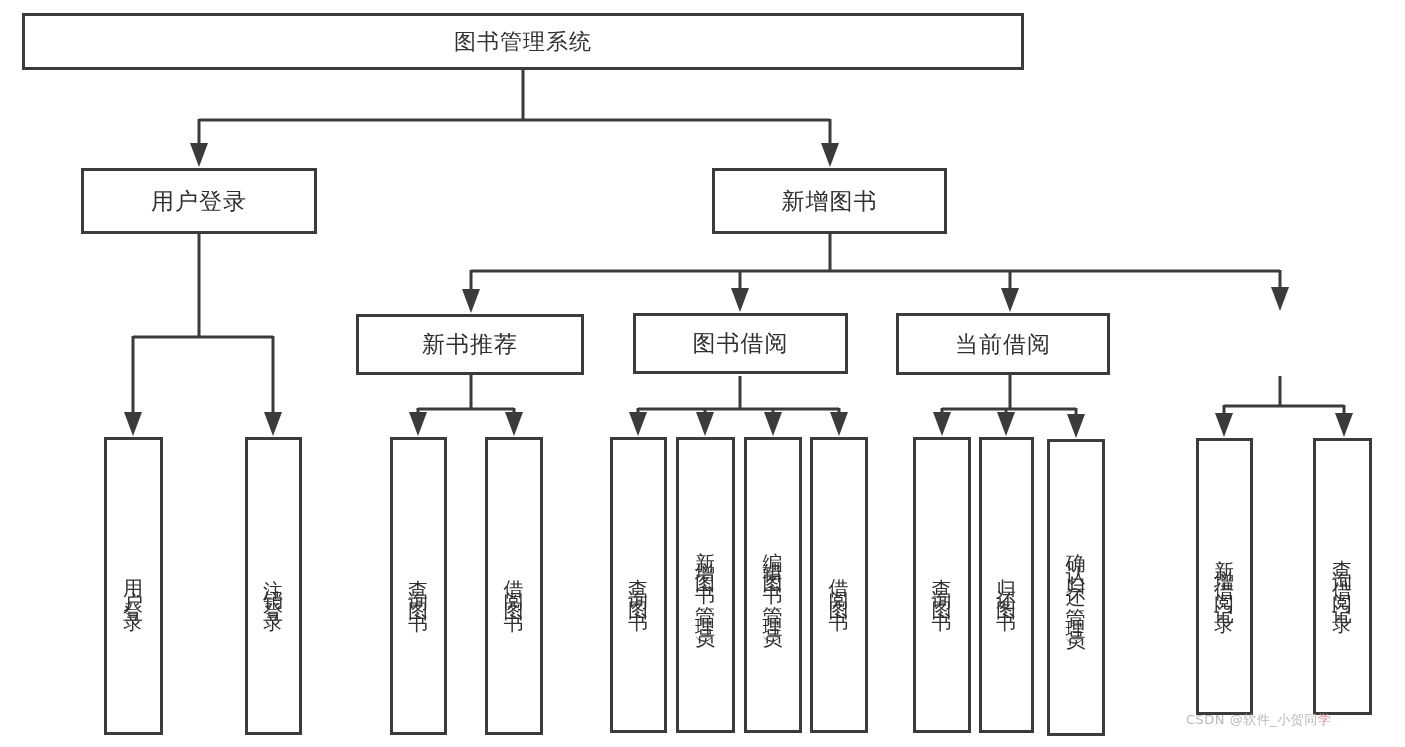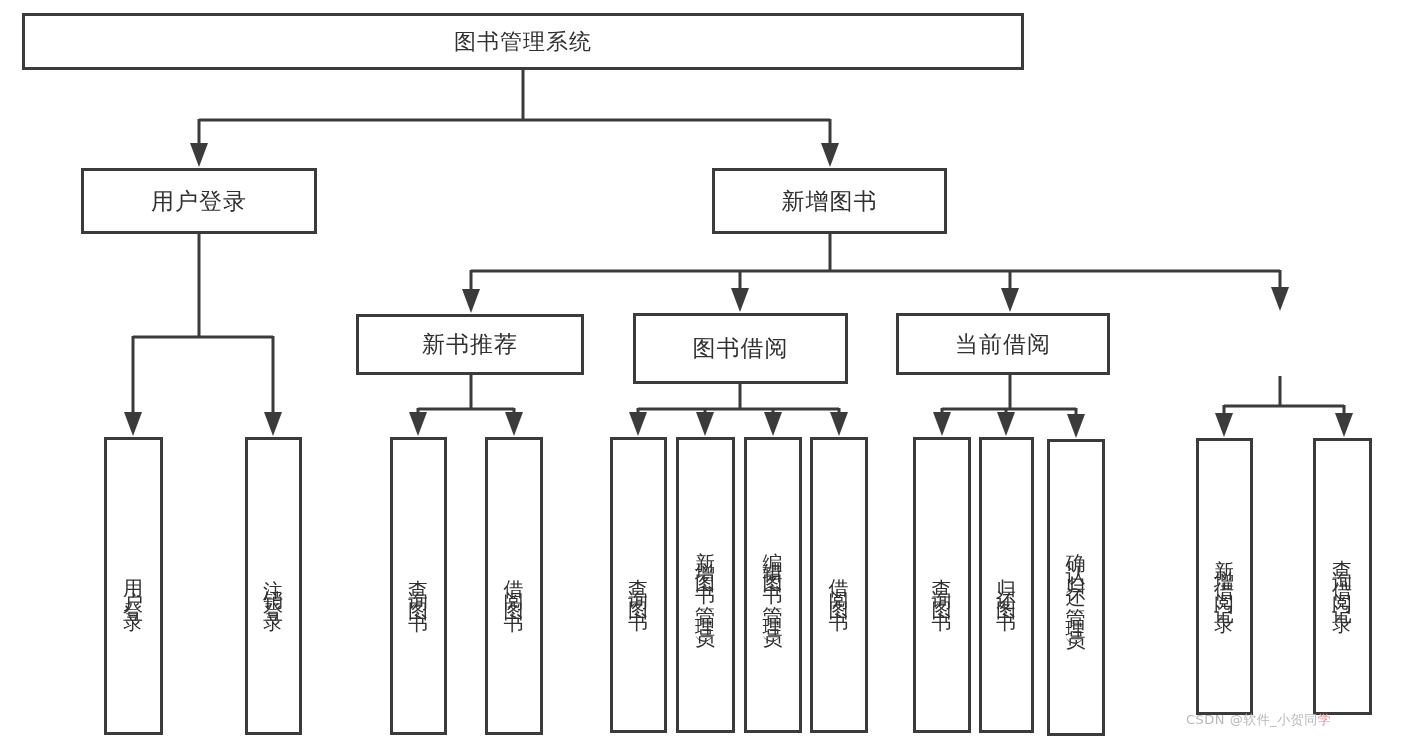--- a/index.html
+++ b/index.html
@@ -83,21 +83,21 @@
       <path d="M1335 413 h18 l-9 24 z"></path>
     </g>
   </svg>
 
   <div class="node hbox root" style="left:22px;top:13px;width:1002px;height:57px">图书管理系统</div>
 
   <div class="node hbox" style="left:81px;top:168px;width:236px;height:66px">用户登录</div>
   <div class="node hbox" style="left:712px;top:168px;width:235px;height:66px">新增图书</div>
 
   <div class="node hbox" style="left:356px;top:314px;width:228px;height:61px">新书推荐</div>
-  <div class="node hbox" style="left:633px;top:313px;width:215px;height:71px">图书借阅</div>
+  <div class="node hbox" style="left:633px;top:313px;width:215px;height:61px">图书借阅</div>
   <div class="node hbox" style="left:896px;top:313px;width:214px;height:62px">当前借阅</div>
 
   <div class="node vbox" style="left:104px;top:437px;width:59px;height:298px">用户登录</div>
   <div class="node vbox" style="left:245px;top:437px;width:57px;height:298px">注销登录</div>
 
   <div class="node vbox" style="left:390px;top:437px;width:57px;height:298px">查询图书</div>
   <div class="node vbox" style="left:485px;top:437px;width:58px;height:298px">借阅图书</div>
 
   <div class="node vbox" style="left:610px;top:437px;width:57px;height:296px">查询图书</div>
   <div class="node vbox" style="left:676px;top:437px;width:59px;height:296px">新增图书（管理员）</div>

